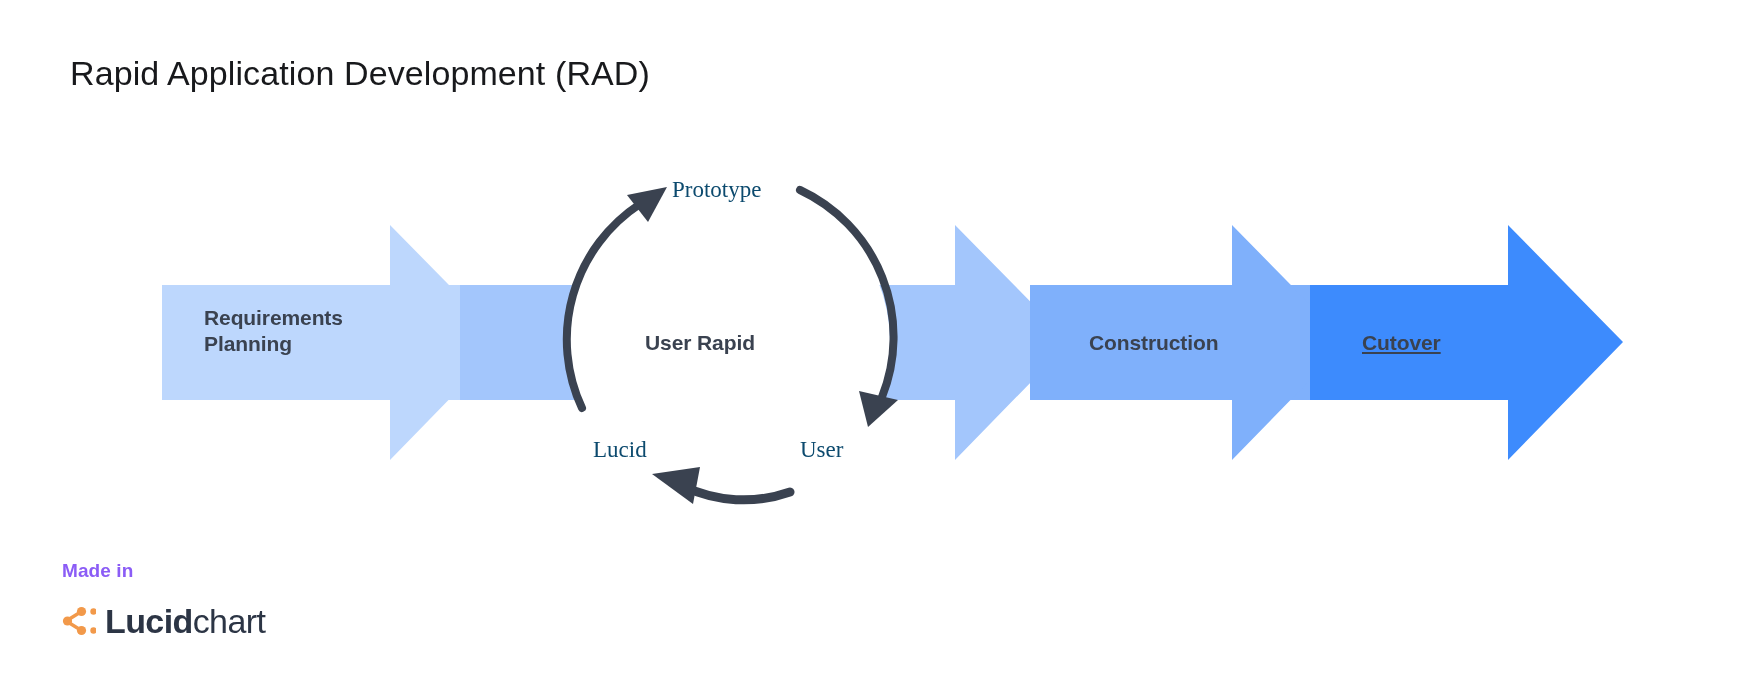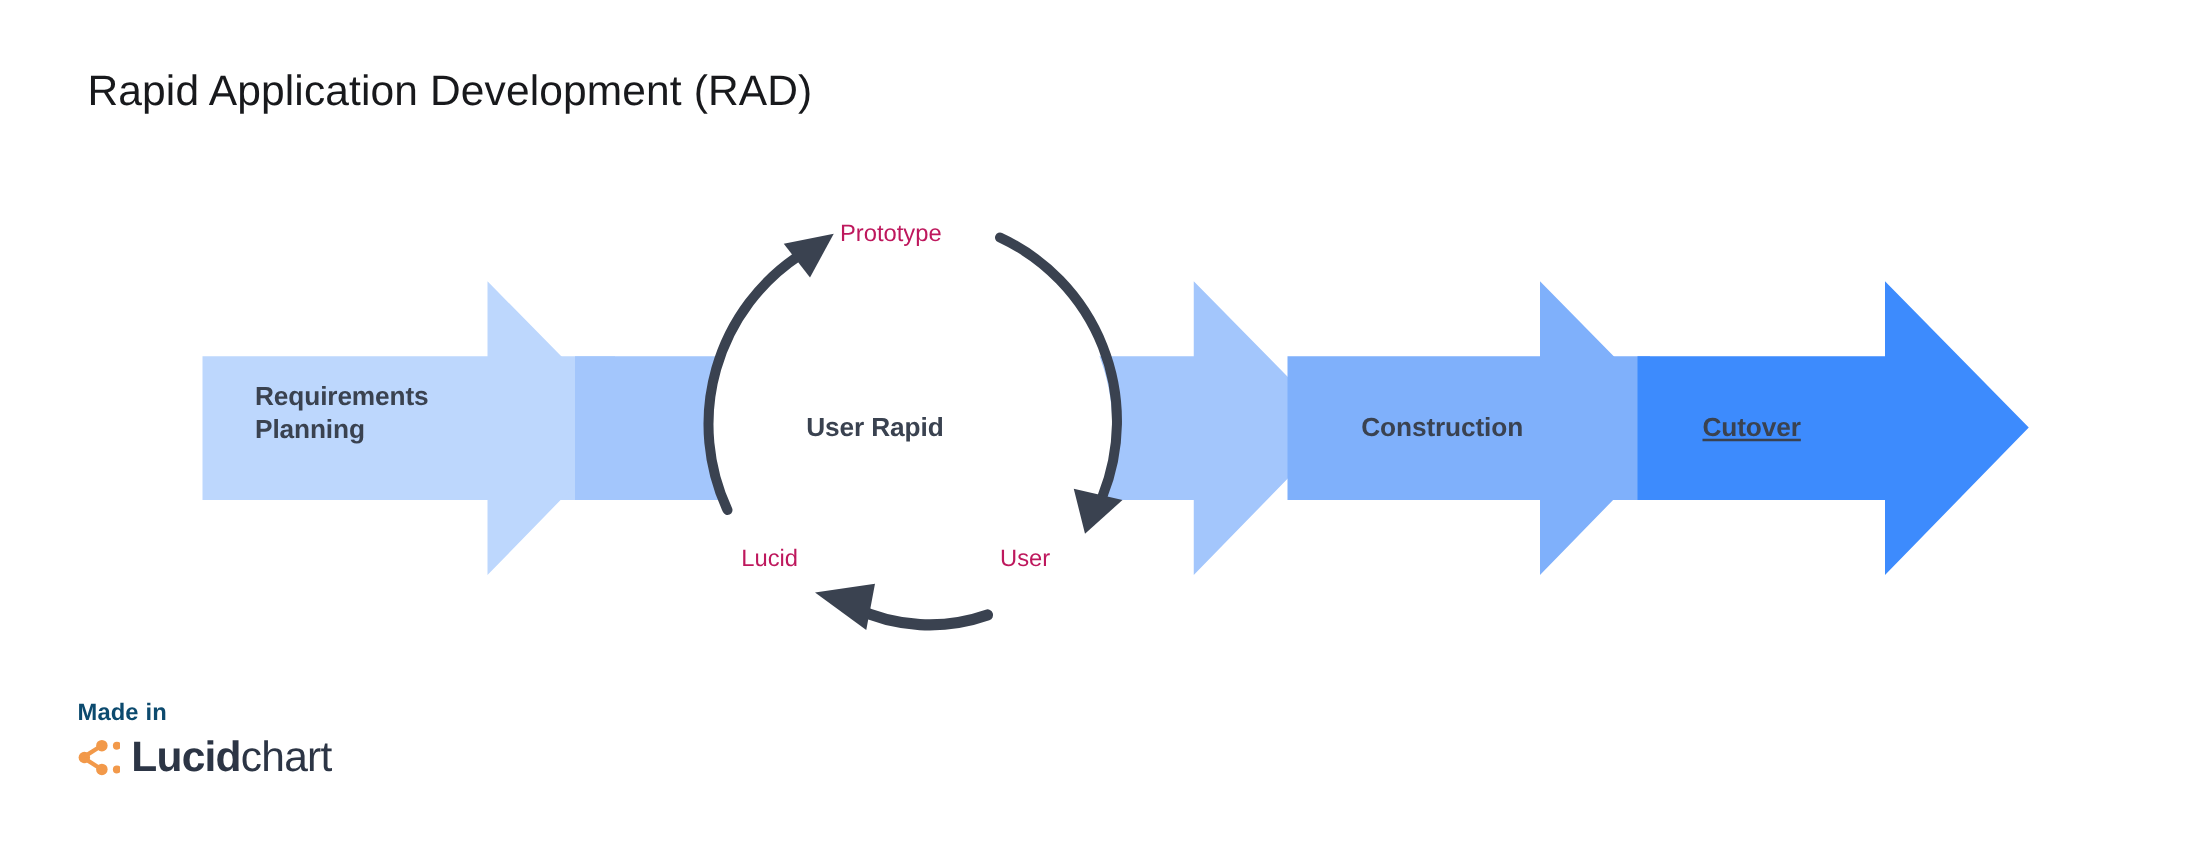--- a/index.html
+++ b/index.html
@@ -21,30 +21,31 @@
     font-size:21px;font-weight:700;color:#3a4250;
     line-height:1.22;white-space:pre-line;
     letter-spacing:-.1px;
   }
   #lbl-requirements{left:204px;top:305px;}
   #lbl-userdesign{left:645px;top:330px;}
   #lbl-construction{left:1089px;top:330px;}
   #lbl-cutover{left:1362px;top:330px;text-decoration:underline;}
   .cyc-label{
     position:absolute;
-    font-size:19px;font-weight:400;color:#be185d;
+    font-size:23px;font-weight:400;color:#0c4a6e;
     white-space:nowrap;
+    font-family:Liberation Serif, serif;
   }
   #lbl-prototype{left:672px;top:177px;}
   #lbl-test{left:800px;top:437px;}
   #lbl-refine{left:593px;top:437px;}
   #lucid{position:absolute;left:62px;top:560px;}
   #lucid-made{
-    font-size:19px;font-weight:700;color:#0c4a6e;
-    letter-spacing:.1px;margin-bottom:7px;
+    font-size:19px;font-weight:700;color:#8b5cf6;
+    letter-spacing:.1px;margin-bottom:22px;
   }
   #lucid-word{
     display:flex;align-items:center;gap:9px;
   }
   #lucid-name{
     font-size:34px;color:#2c3545;letter-spacing:-.6px;line-height:1;
   }
   #lucid-name .b{font-weight:700;}
   #lucid-name .r{font-weight:400;margin-top:32px;}
 </style>

